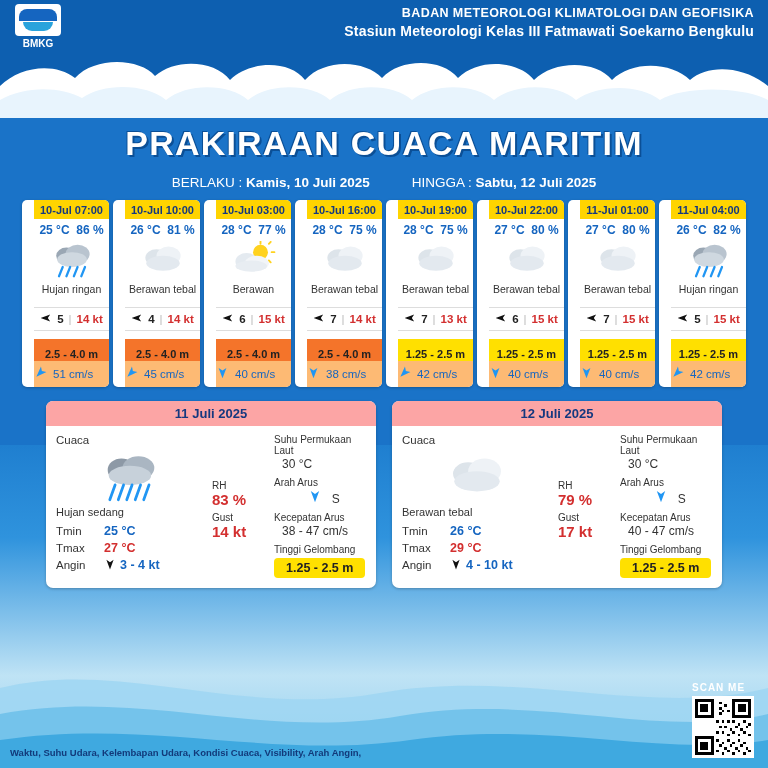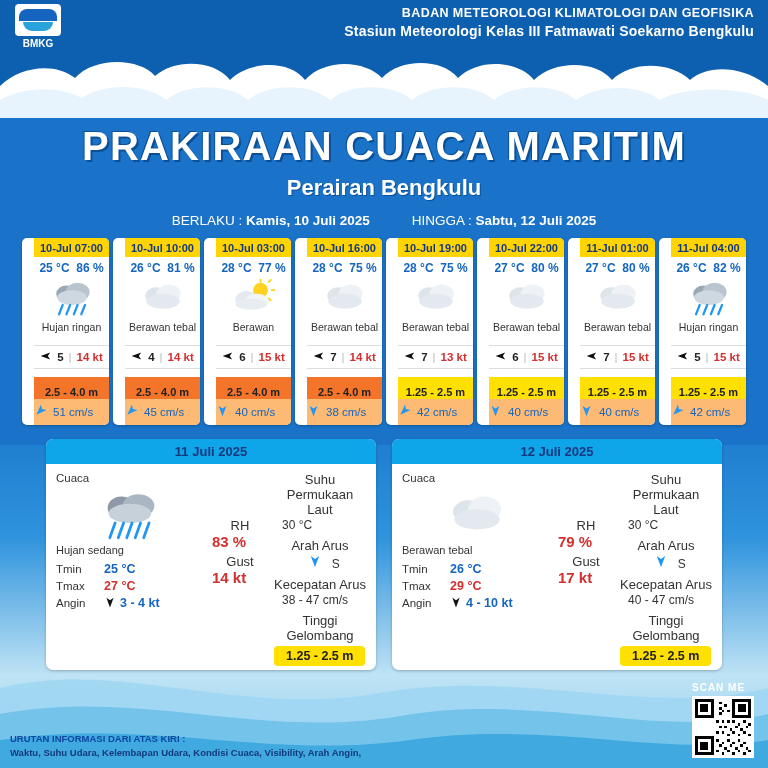--- a/index.html
+++ b/index.html
@@ -46,21 +46,21 @@
 
   
   .clouds {
     position:relative; height:62px; background:#0d5fb0;
   }
   .clouds svg { display:block; width:100%; height:62px; }
 
   
   .titles { text-align:center; color:#fff; padding-top:6px; }
   .title-main {
-    font-size:40px; font-weight:bold; letter-spacing:1.2px;
+    font-size:34px; font-weight:bold; letter-spacing:1.2px;
     color:#fff; text-shadow:2px 2px 0 #0b4f96, -1px -1px 0 #0b4f96;
   }
   .title-sub { font-size:22px; font-weight:bold; margin-top:6px; text-shadow:1px 1px 0 #0b4f96;}
   .valid-row {
     display:flex; justify-content:center; gap:42px; margin-top:12px;
     font-size:13.5px; color:#fff;
   }
   .valid-row b { font-weight:bold; }
 
   
@@ -100,32 +100,32 @@
   .wave.yellow { background:linear-gradient(#ffffff 0%, #ffffff 28%, #ffe000 28%, #ffe000 100%); }
   .wave .wlabel { position:relative; z-index:2; }
   .cur {
     display:flex; align-items:center; justify-content:flex-start; gap:6px;
     font-size:11.5px; color:#1565c0; padding:5px 0 6px; background:#fdba74;
   }
 
   
   .daily { display:flex; gap:16px; justify-content:center; padding:14px 12px 0; }
   .dcard { width:330px; background:#fff; border-radius:7px; overflow:hidden; box-shadow:0 1px 3px rgba(0,0,0,.25); }
-  .dcard .dhead { background:#0ea5e9; color:#14387f; text-align:center; font-weight:bold; font-size:13px; padding:5px 0; }
-  .dbody { display:flex; padding:8px 10px 4px; }
+  .dcard .dhead { background:#fca5a5; color:#14387f; text-align:center; font-weight:bold; font-size:13px; padding:5px 0; }
+  .dbody { display:flex; padding:8px 10px 10px; }
   .dleft { width:150px; }
   .dleft .lbl { font-size:11.5px; color:#333; margin-bottom:2px; }
   .dleft .dicon { height:58px; display:flex; align-items:center; justify-content:center; }
   .dleft .cond { font-size:11px; color:#333; margin-bottom:3px; }
   .rowline { display:flex; align-items:center; font-size:11.5px; color:#333; margin-top:3px; }
   .rowline .k { width:48px; }
   .rowline .v { font-weight:bold; color:#d32f2f; font-size:12.5px; }
   .rowline .v.blue { color:#1565c0; }
   .dright { flex:1; padding-left:6px; }
-  .dright .cap { font-size:13px; color:#333;text-align:center; }
+  .dright .cap { font-size:10px; color:#333; }
   .dright .val { font-size:12px; color:#333; margin:1px 0 6px 8px; }
   .arrowcenter { text-align:center; }
   .hl { background:#ffe000; border-radius:4px; display:inline-block; padding:3px 12px; font-weight:bold; font-size:12.5px; color:#222; margin-top:3px;}
   .two-col { display:flex; }
   .two-col > div { flex:1; }
   .rh-big { font-size:15px; font-weight:bold; color:#d32f2f; }
 
   
   .footer-note {
     position:absolute; left:10px; bottom:8px; color:#123a7a; font-size:9.5px; line-height:1.45; font-weight:bold;
@@ -154,21 +154,20 @@
 
   <div class="clouds">
     <svg viewBox="0 0 768 62" preserveAspectRatio="none" aria-hidden="true">
       <path d="M0,62 L0,30 C20,10 55,6 75,22 C95,0 140,2 155,20 C175,2 215,4 230,24 C250,4 290,4 305,24 C325,2 365,4 382,22 C400,2 442,2 458,22 C478,2 518,4 534,24 C554,4 596,4 612,24 C632,4 672,6 690,24 C708,8 744,10 768,30 L768,62 Z" fill="#ffffff"></path>
       <path d="M0,62 L0,44 C24,30 60,30 82,42 C104,26 148,28 166,44 C188,26 230,28 248,44 C270,26 312,28 330,44 C352,26 394,28 412,44 C434,26 476,28 494,44 C516,26 558,28 576,44 C598,28 640,28 660,44 C682,30 742,30 768,44 L768,62 Z" fill="#e8f4fd"></path>
     </svg>
   </div>
 
   <div class="titles">
     <div class="title-main">PRAKIRAAN CUACA MARITIM</div>
-    <div class="title-sub">Perairan Bengkulu</div>
     <div class="valid-row">
       <div>
         <span>BERLAKU :</span>
         <b>Kamis, 10 Juli 2025</b>
       </div>
       <div>
         <span>HINGGA :</span>
         <b>Sabtu, 12 Juli 2025</b>
       </div>
     </div>
@@ -574,21 +573,20 @@
       </div>
     </div>
 
   <svg class="bottomwave" viewBox="0 0 768 120" preserveAspectRatio="none">
     <path d="M0,40 C120,10 240,70 380,45 C520,20 650,70 768,40 L768,120 L0,120 Z" fill="#9fd6f2" opacity="0.85"></path>
     <path d="M0,66 C140,40 260,92 400,68 C540,44 660,92 768,66 L768,120 L0,120 Z" fill="#6fc1ea" opacity="0.9"></path>
     <path d="M0,92 C150,70 270,112 410,92 C550,72 660,110 768,92 L768,120 L0,120 Z" fill="#3fa9e0"></path>
   </svg>
 
   <div class="footer-note">
-    <div class="ttl">URUTAN INFORMASI DARI ATAS KIRI :</div>
     <div>Waktu, Suhu Udara, Kelembapan Udara, Kondisi Cuaca, Visibility, Arah Angin,</div>
   </div>
 
   <div class="qr-box">
     <div class="scan">SCAN ME</div>
     <div class="qr">
       <svg width="56" height="56" viewBox="0 0 21 21" shape-rendering="crispEdges" aria-hidden="true">
         <rect width="21" height="21" fill="#fff"></rect>
         <g fill="#000">
           <rect x="0" y="0" width="7" height="1"></rect>

